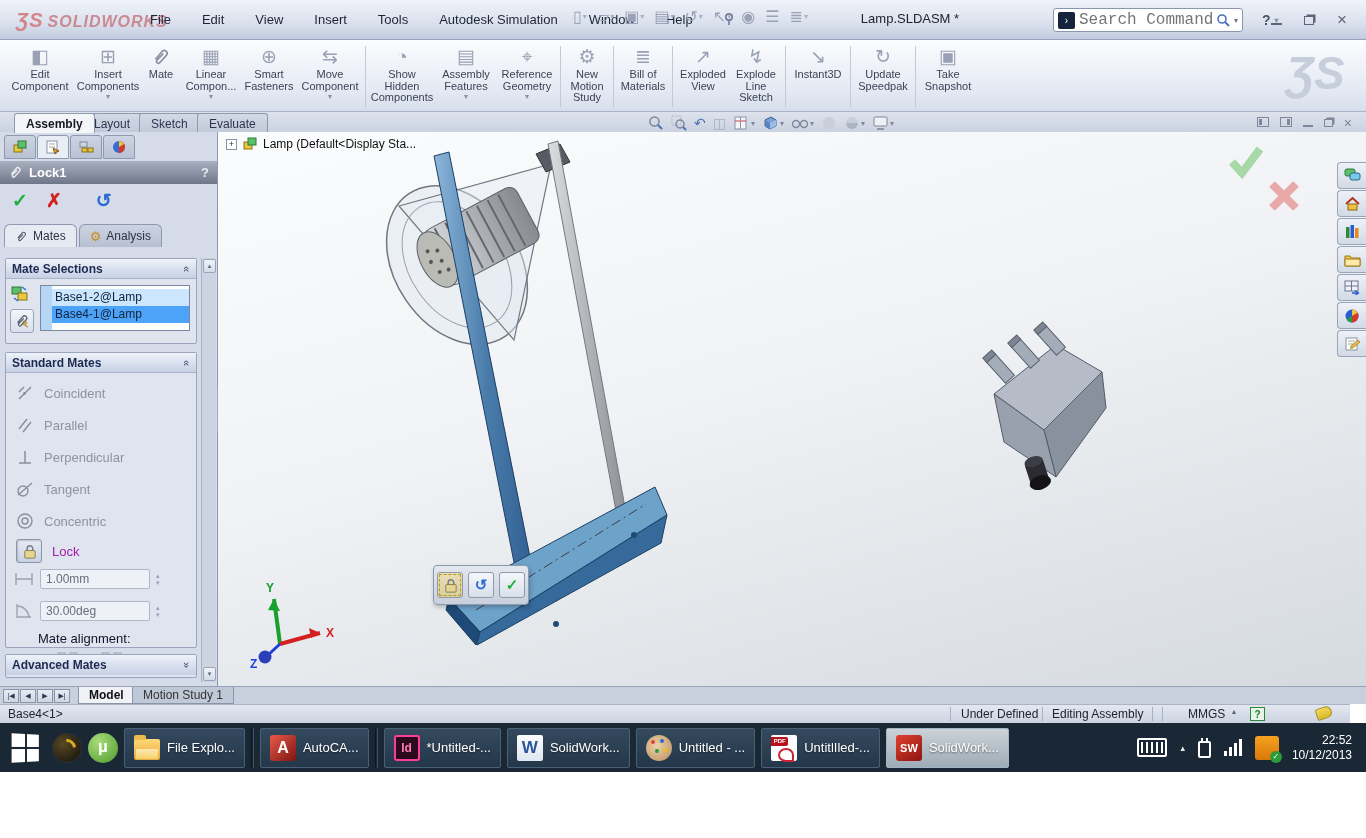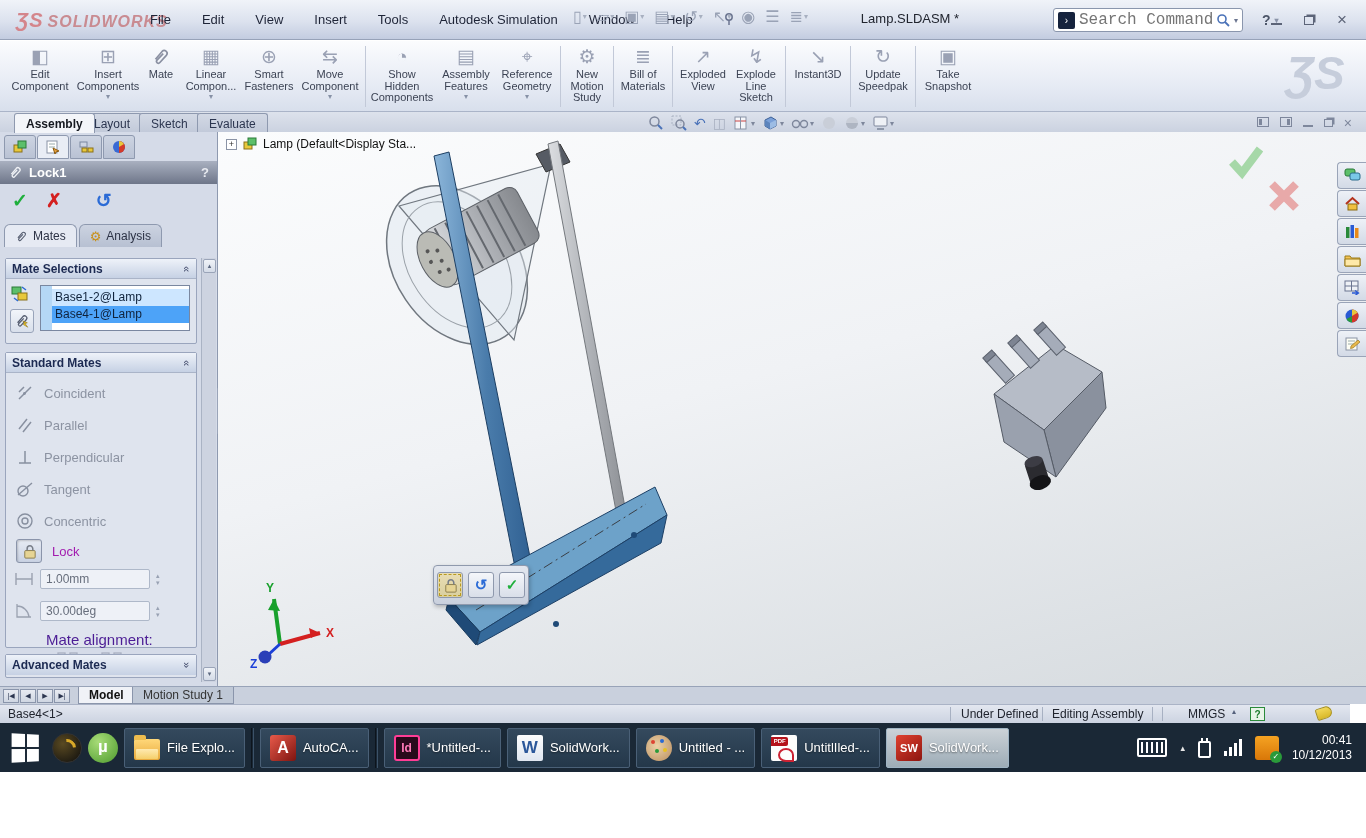--- a/index.html
+++ b/index.html
@@ -81,21 +81,21 @@
 .msrow{height:17px;line-height:17px;padding:0 3px;font-size:12px;color:#10233c}
 .msrow.r1{background:#cde6ff;margin-top:3px}
 .msrow.r2{background:#4da3f8}
 .smrow{position:absolute;left:10px;height:24px;display:flex;align-items:center;gap:10px}
 .smrow .smlbl{font-size:13px;color:#8c93a2}
 .smrow.enabled .smlbl{color:#a21caf}
 .lockbtn{width:26px;height:24px;background:linear-gradient(#e7ebf4,#c9d2e3);border:1px solid #8a94aa;border-radius:3px;box-shadow:inset 1px 1px 2px rgba(0,0,0,.18);display:flex;align-items:center;justify-content:center}
 .numrow{position:absolute;left:8px;display:flex;align-items:center;gap:6px}
 .numrow input{width:110px;height:20px;background:#eef1f7;border:1px solid #aeb8c9;border-radius:2px;font-size:12px;color:#676e7c;padding:0 5px;font-family:"Liberation Sans",sans-serif}
 .spin{display:flex;flex-direction:column;font-size:7px;color:#98a1b3;line-height:7px}
-.align-lbl{position:absolute;left:40px;font-size:15px;color:#4c1d95}
+.align-lbl{position:absolute;left:32px;font-size:13px;color:#0f172a}
 .alignbtns{position:absolute;left:48px;display:flex;gap:16px}
 .alignbtn{width:28px;height:22px;display:flex;align-items:center;justify-content:center;border-radius:3px}
 .pm-scrollbar{position:absolute;right:1px;top:126px;width:15px;height:424px;background:#cdd3e0;border-left:1px solid #aab3c4}
 .sb-arrow{position:absolute;left:1px;width:13px;height:14px;background:linear-gradient(#f0f3f8,#d4dbe7);border:1px solid #9aa4b8;border-radius:2px;font-size:7px;color:#5c6880;display:flex;align-items:center;justify-content:center}
 .splitter{position:absolute;left:217px;top:388px;width:10px;height:46px;background:linear-gradient(#e6eaf2,#c6cede);border:1px solid #9aa4b8;border-radius:0 3px 3px 0;display:flex;flex-direction:column;align-items:center;justify-content:center;gap:2px}
 .splitter i{width:0;height:0;border-top:3px solid transparent;border-bottom:3px solid transparent;border-right:4px solid #3c6fb8}
 
 
 .viewport{position:absolute;left:218px;top:132px;width:1148px;height:554px;background:linear-gradient(165deg,#fbfcfd 0%,#f0f2f5 45%,#d5dade 100%)}
 .tree-line{position:absolute;left:8px;top:5px;display:flex;align-items:center;gap:5px;font-size:12px;color:#111}
@@ -845,17 +845,17 @@
       <span class="kbd"></span>
       <span class="tray-car">▴</span>
       <span class="plug"></span>
       <span class="signal">
           <i style="height:5px"></i>
           <i style="height:9px"></i>
           <i style="height:13px"></i>
           <i style="height:17px"></i>
         </span>
       <span class="avast"></span>
-      <span class="clock"><span>00:41</span><br><span>10/12/2013</span></span>
+      <span class="clock"><span>22:52</span><br><span>10/12/2013</span></span>
     </div>
   </div>
 
 </div>
 
 </body></html>

